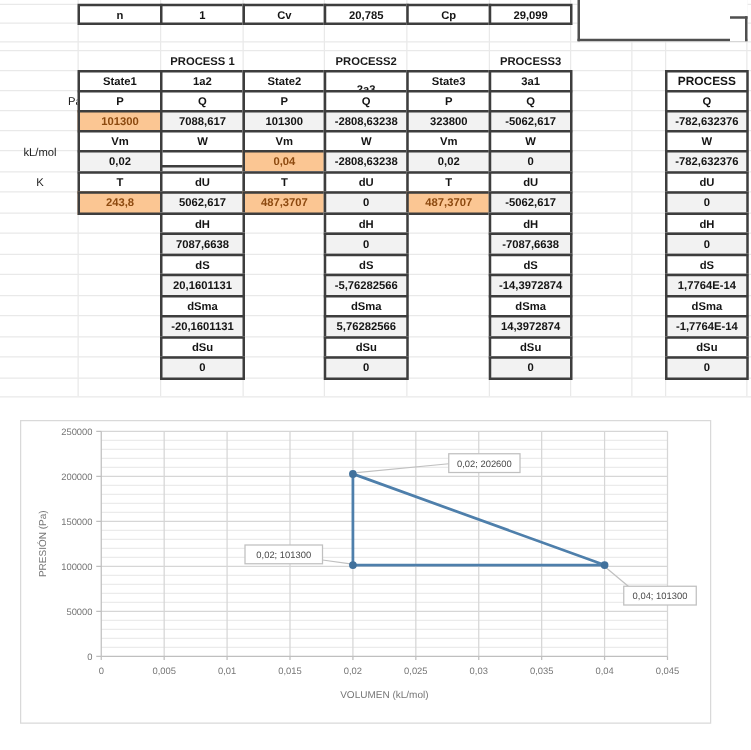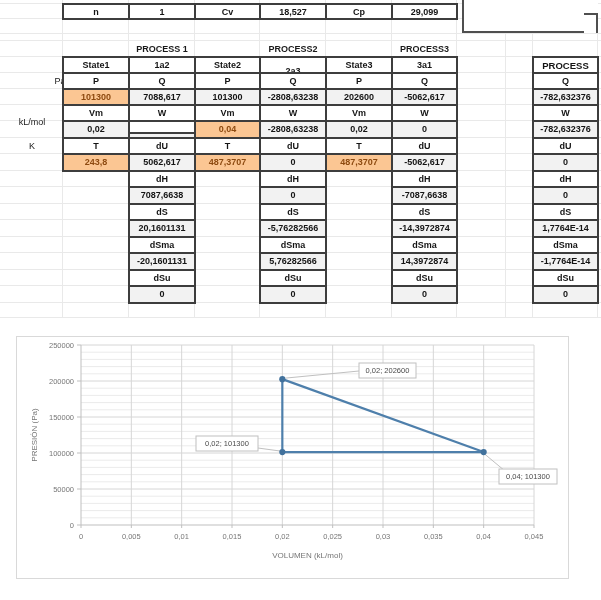--- a/index.html
+++ b/index.html
@@ -54,21 +54,21 @@
       <div class="vl" style="left: 259px;"></div>
       <div class="vl" style="left: 325px;"></div>
       <div class="vl" style="left: 391px;"></div>
       <div class="vl" style="left: 456px;"></div>
       <div class="vl" style="left: 505px;"></div>
       <div class="vl" style="left: 532px;"></div>
       <div class="vl" style="left: 597px;"></div>
       <div class="cell" style="left: 62px; top: 3px; width: 68px; height: 17px;">n</div>
       <div class="cell" style="left: 128px; top: 3px; width: 68px; height: 17px;">1</div>
       <div class="cell" style="left: 194px; top: 3px; width: 67px; height: 17px;">Cv</div>
-      <div class="cell" style="left: 259px; top: 3px; width: 68px; height: 17px;">18,527</div>
+      <div class="cell" style="left: 259px; top: 3px; width: 68px; height: 17px;">20,785</div>
       <div class="cell" style="left: 325px; top: 3px; width: 68px; height: 17px;">Cp</div>
       <div class="cell" style="left: 391px; top: 3px; width: 67px; height: 17px;">29,099</div>
       <div class="plain" style="left: 128px; top: 40px; width: 68px; height: 17px;">PROCESS 1</div>
       <div class="plain" style="left: 259px; top: 40px; width: 68px; height: 17px;">PROCESS2</div>
       <div class="plain" style="left: 391px; top: 40px; width: 67px; height: 17px;">PROCESS3</div>
       <div class="cell" style="left: 62px; top: 56px; width: 68px; height: 18px;">State1</div>
       <div class="cell" style="left: 128px; top: 56px; width: 68px; height: 18px;">1a2</div>
       <div class="cell" style="left: 194px; top: 56px; width: 67px; height: 18px;">State2</div>
       <div class="cell" style="left: 259px; top: 56px; width: 68px; height: 30px;">2a3</div>
       <div class="cell" style="left: 325px; top: 56px; width: 68px; height: 18px;">State3</div>
@@ -79,21 +79,21 @@
       <div class="cell" style="left: 128px; top: 72px; width: 68px; height: 18px;">Q</div>
       <div class="cell" style="left: 194px; top: 72px; width: 67px; height: 18px;">P</div>
       <div class="cell" style="left: 259px; top: 72px; width: 68px; height: 18px;">Q</div>
       <div class="cell" style="left: 325px; top: 72px; width: 68px; height: 18px;">P</div>
       <div class="cell" style="left: 391px; top: 72px; width: 67px; height: 18px;">Q</div>
       <div class="cell" style="left: 532px; top: 72px; width: 67px; height: 18px;">Q</div>
       <div class="cell o" style="left: 62px; top: 88px; width: 68px; height: 18px;">101300</div>
       <div class="cell g" style="left: 128px; top: 88px; width: 68px; height: 18px;">7088,617</div>
       <div class="cell g" style="left: 194px; top: 88px; width: 67px; height: 18px;">101300</div>
       <div class="cell g" style="left: 259px; top: 88px; width: 68px; height: 18px;">-2808,63238</div>
-      <div class="cell g" style="left: 325px; top: 88px; width: 68px; height: 18px;">202600</div>
+      <div class="cell g" style="left: 325px; top: 88px; width: 68px; height: 18px;">323800</div>
       <div class="cell g" style="left: 391px; top: 88px; width: 67px; height: 18px;">-5062,617</div>
       <div class="cell g" style="left: 532px; top: 88px; width: 67px; height: 18px;">-782,632376</div>
       <div class="plain unit" style="left: 0px; top: 113px; width: 64px; height: 18px;">kL/mol</div>
       <div class="cell" style="left: 62px; top: 104px; width: 68px; height: 18px;">Vm</div>
       <div class="cell" style="left: 128px; top: 104px; width: 68px; height: 18px;">W</div>
       <div class="cell" style="left: 194px; top: 104px; width: 67px; height: 18px;">Vm</div>
       <div class="cell" style="left: 259px; top: 104px; width: 68px; height: 18px;">W</div>
       <div class="cell" style="left: 325px; top: 104px; width: 68px; height: 18px;">Vm</div>
       <div class="cell" style="left: 391px; top: 104px; width: 67px; height: 18px;">W</div>
       <div class="cell" style="left: 532px; top: 104px; width: 67px; height: 18px;">W</div>

